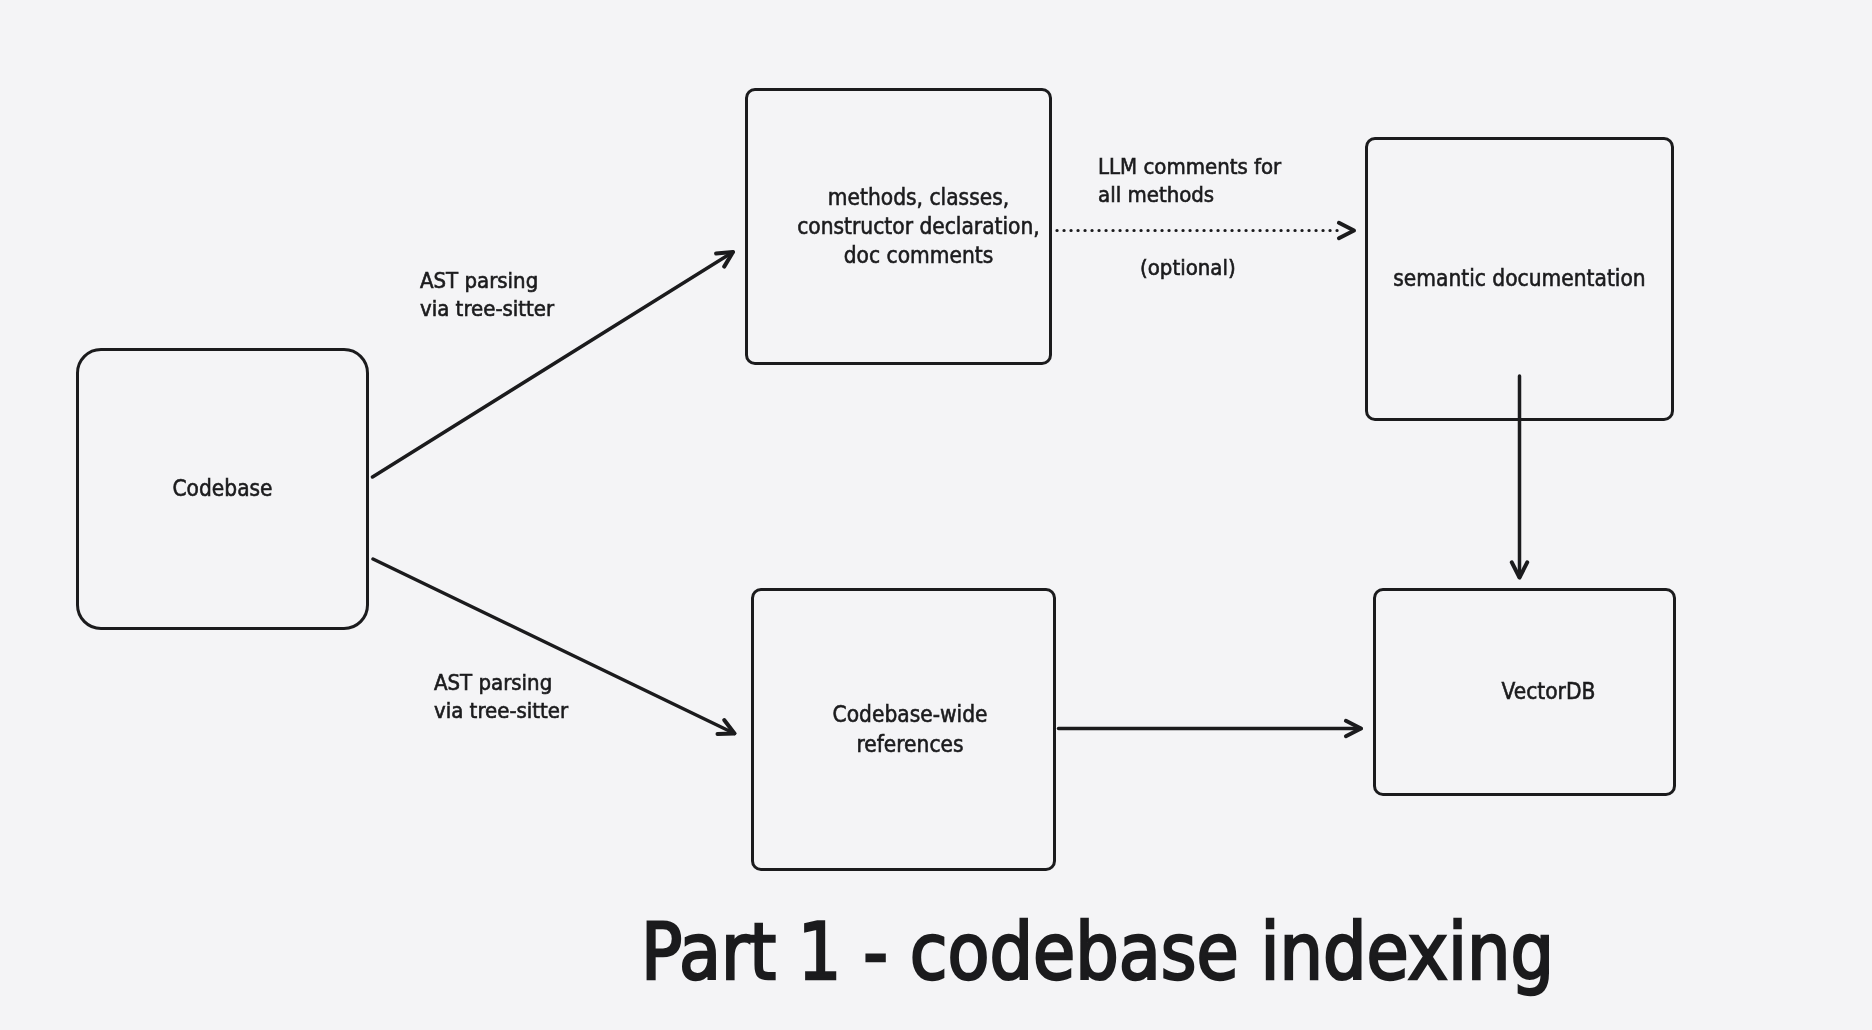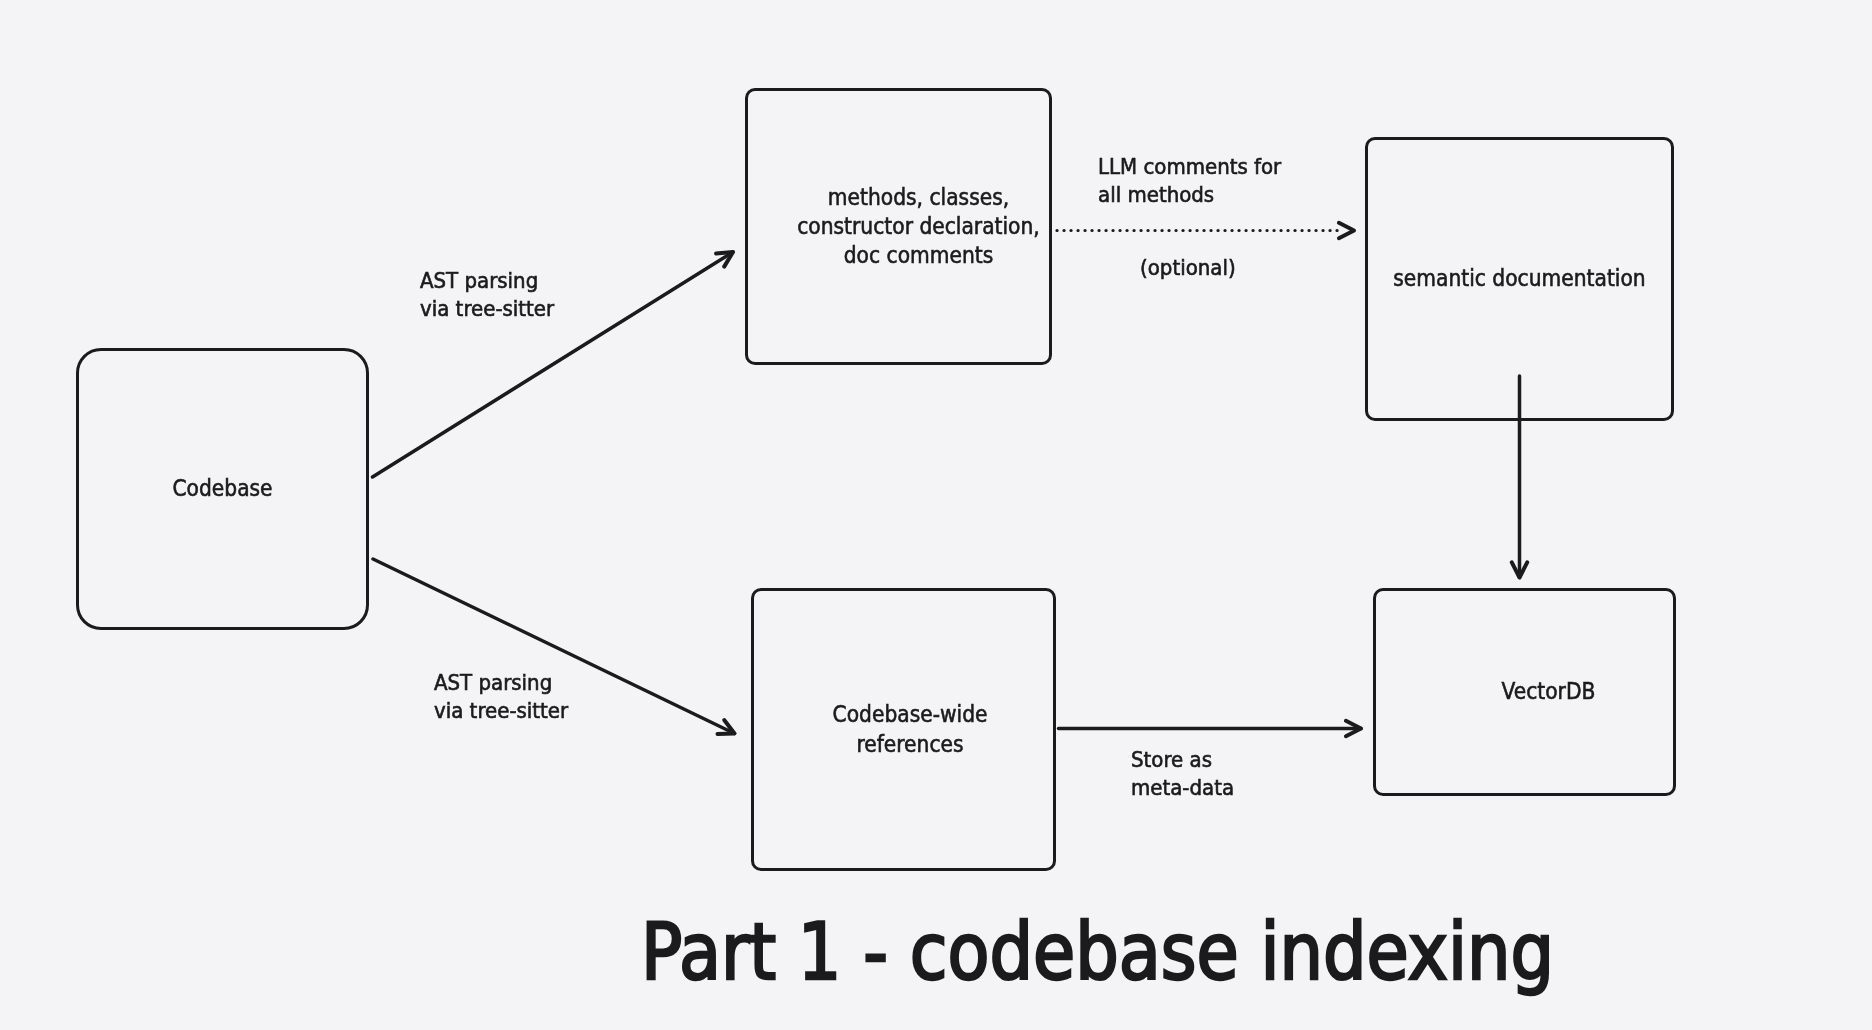--- a/index.html
+++ b/index.html
@@ -120,18 +120,16 @@
     <span>VectorDB</span>
   </div>
 
   <div class="edge-label" id="label-edge-a">AST parsing
 via tree-sitter</div>
   <div class="edge-label" id="label-edge-b">AST parsing
 via tree-sitter</div>
   <div class="edge-label" id="label-edge-c">LLM comments for
 all methods</div>
   <div class="edge-label" id="sublabel-edge-c">(optional)</div>
-  <div class="edge-label" id="label-edge-e">Store as
-meta-data</div>
 
   <div class="diagram-title">Part 1 - codebase indexing</div>
 
 </div>
 
 </body></html>

